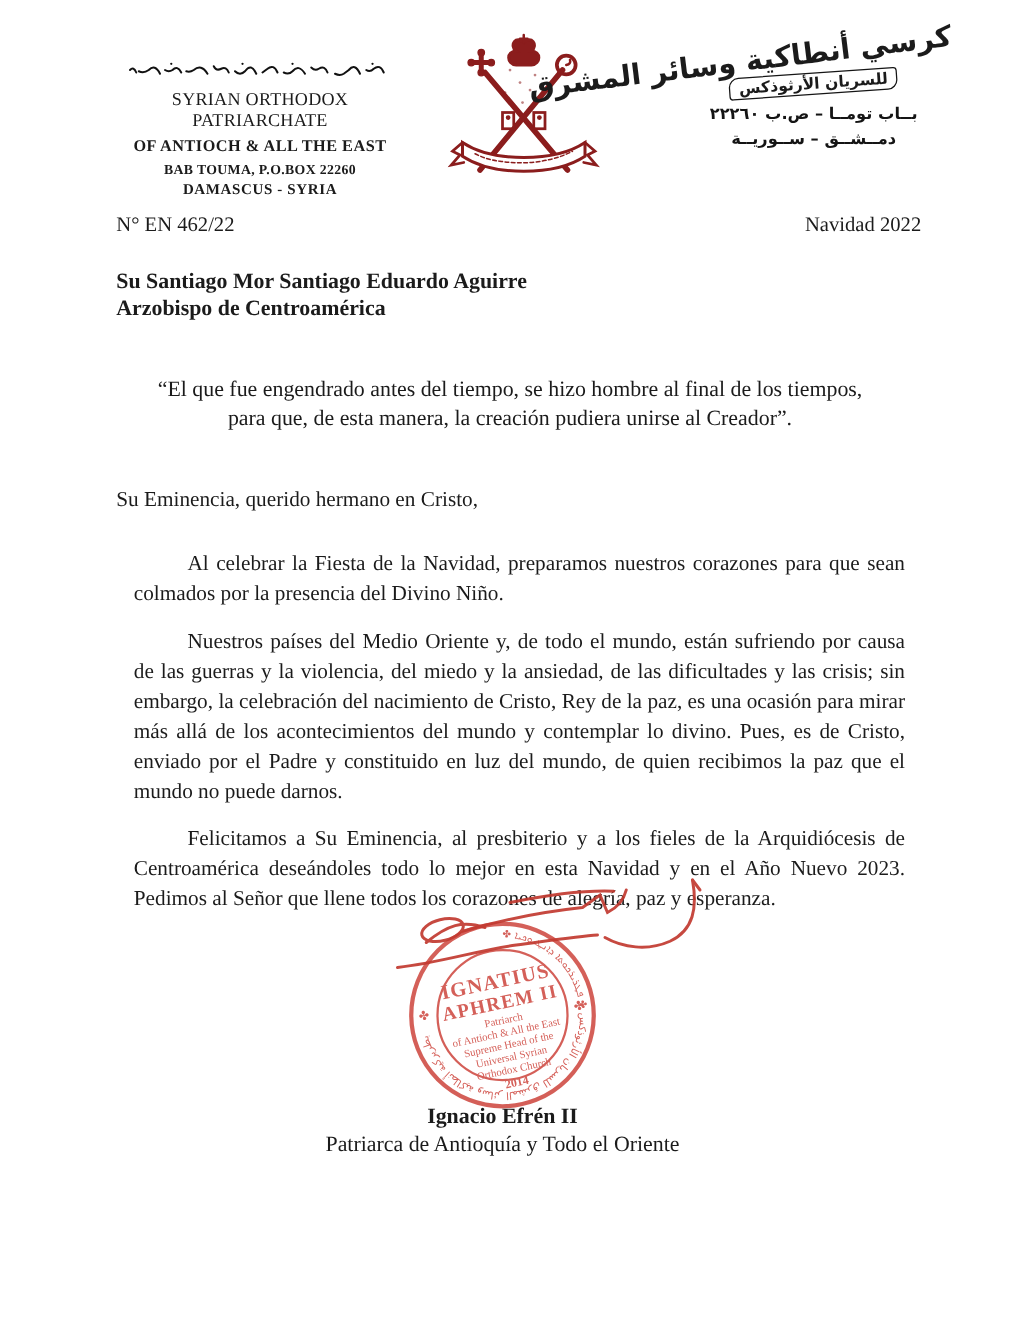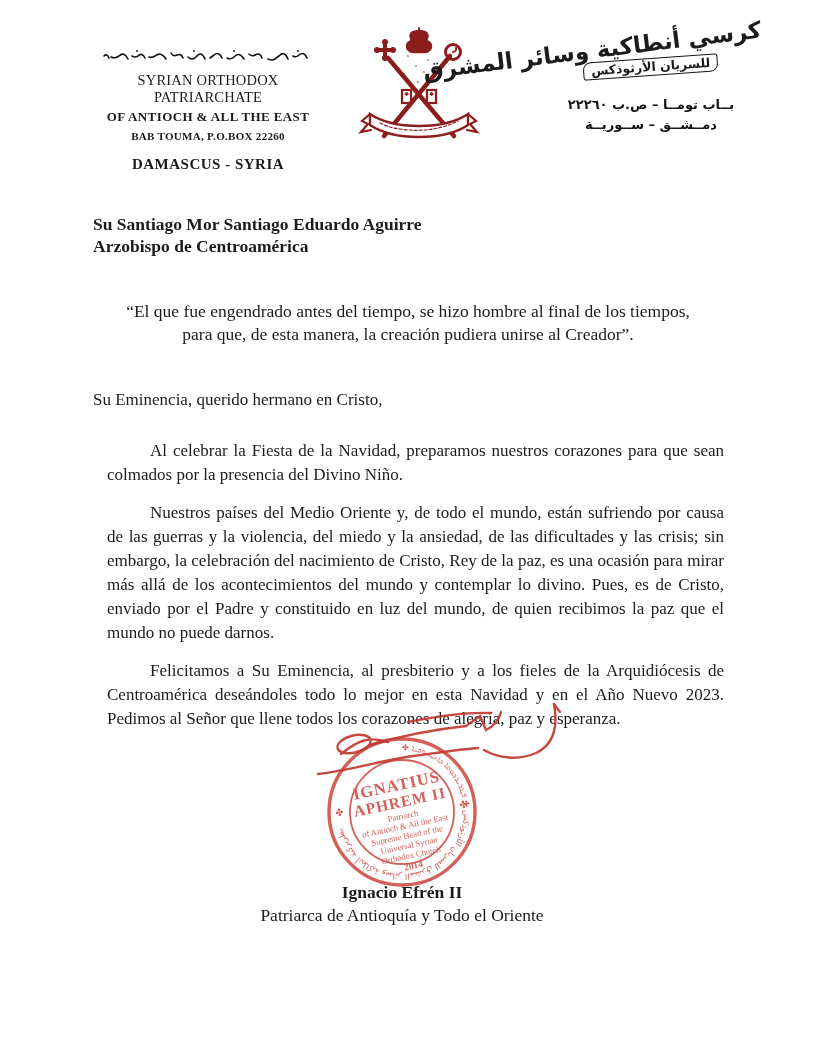--- a/index.html
+++ b/index.html
@@ -15,42 +15,42 @@
   }
   
   .hdr-left {
     position:absolute; left:82px; top:46px; width:252px;
     text-align:center;
   }
   .syriac-svg { display:block; margin:0 auto 8px auto; }
   .hdr-name1 { font-size:14.5px; font-weight:400; letter-spacing:.2px; }
   .hdr-name2 { font-size:13px;  font-weight:700; margin-top:3px; letter-spacing:.4px; }
   .hdr-addr1 { font-size:11px;  font-weight:700; margin-top:5px; letter-spacing:.3px; }
-  .hdr-addr2 { font-size:15px;  font-weight:700; margin-top:14px; letter-spacing:.5px; }
+  .hdr-addr2 { font-size:12px;  font-weight:700; margin-top:2px; letter-spacing:.5px; }
   .hdr-emblem { position:absolute; left:358px; top:26px; width:122px; height:128px; }
   .hdr-right {
     position:absolute; left:540px; top:30px; width:222px;
     text-align:center;
   }
   .callig-main {
     font-family:"DejaVu Sans", sans-serif;
     font-size:23px; font-weight:700; line-height:26px;
     transform:rotate(-7deg); direction:rtl; white-space:nowrap;
   }
   .callig-sub {
     display:inline-block;
     font-family:"DejaVu Sans", sans-serif;
     font-size:12.5px; font-weight:700;
     border:1.5px solid #151515; border-radius:8px 3px 8px 3px;
     padding:0 7px 1px 7px;
     transform:rotate(-4deg);
     margin-top:2px; direction:rtl;
   }
   .ar-address {
-    margin-top:19px; direction:rtl;
+    margin-top:6px; direction:rtl;
     font-family:"DejaVu Sans", sans-serif;
     font-size:13px; font-weight:700; line-height:20px;
     color:#141414;
   }
   
   .ref-row {
     position:absolute; left:93px; top:170px; width:644px;
     display:flex; justify-content:space-between;
     font-size:16.5px;
   }
@@ -154,20 +154,24 @@
 
   <div class="hdr-right">
     <div class="callig-main">كرسي أنطاكية وسائر المشرق</div>
     <div class="callig-sub">للسريان الأرثوذكس</div>
     <div class="ar-address">
       <div>بــاب تومــا – ص.ب ٢٢٢٦٠</div>
       <div>دمــشــق – ســوريــة</div>
     </div>
   </div>
 
+  <div class="ref-row">
+    <span>N° EN 462/22</span>
+    <span>Navidad 2022</span>
+  </div>
 
   <div class="recipient">
     <div>Su Santiago Mor Santiago Eduardo Aguirre</div>
     <div>Arzobispo de Centroamérica</div>
   </div>
 
   <div class="quote">
     <div>“El que fue engendrado antes del tiempo, se hizo hombre al final de los tiempos,</div>
     <div>para que, de esta manera, la creación pudiera unirse al Creador”.</div>
   </div>

